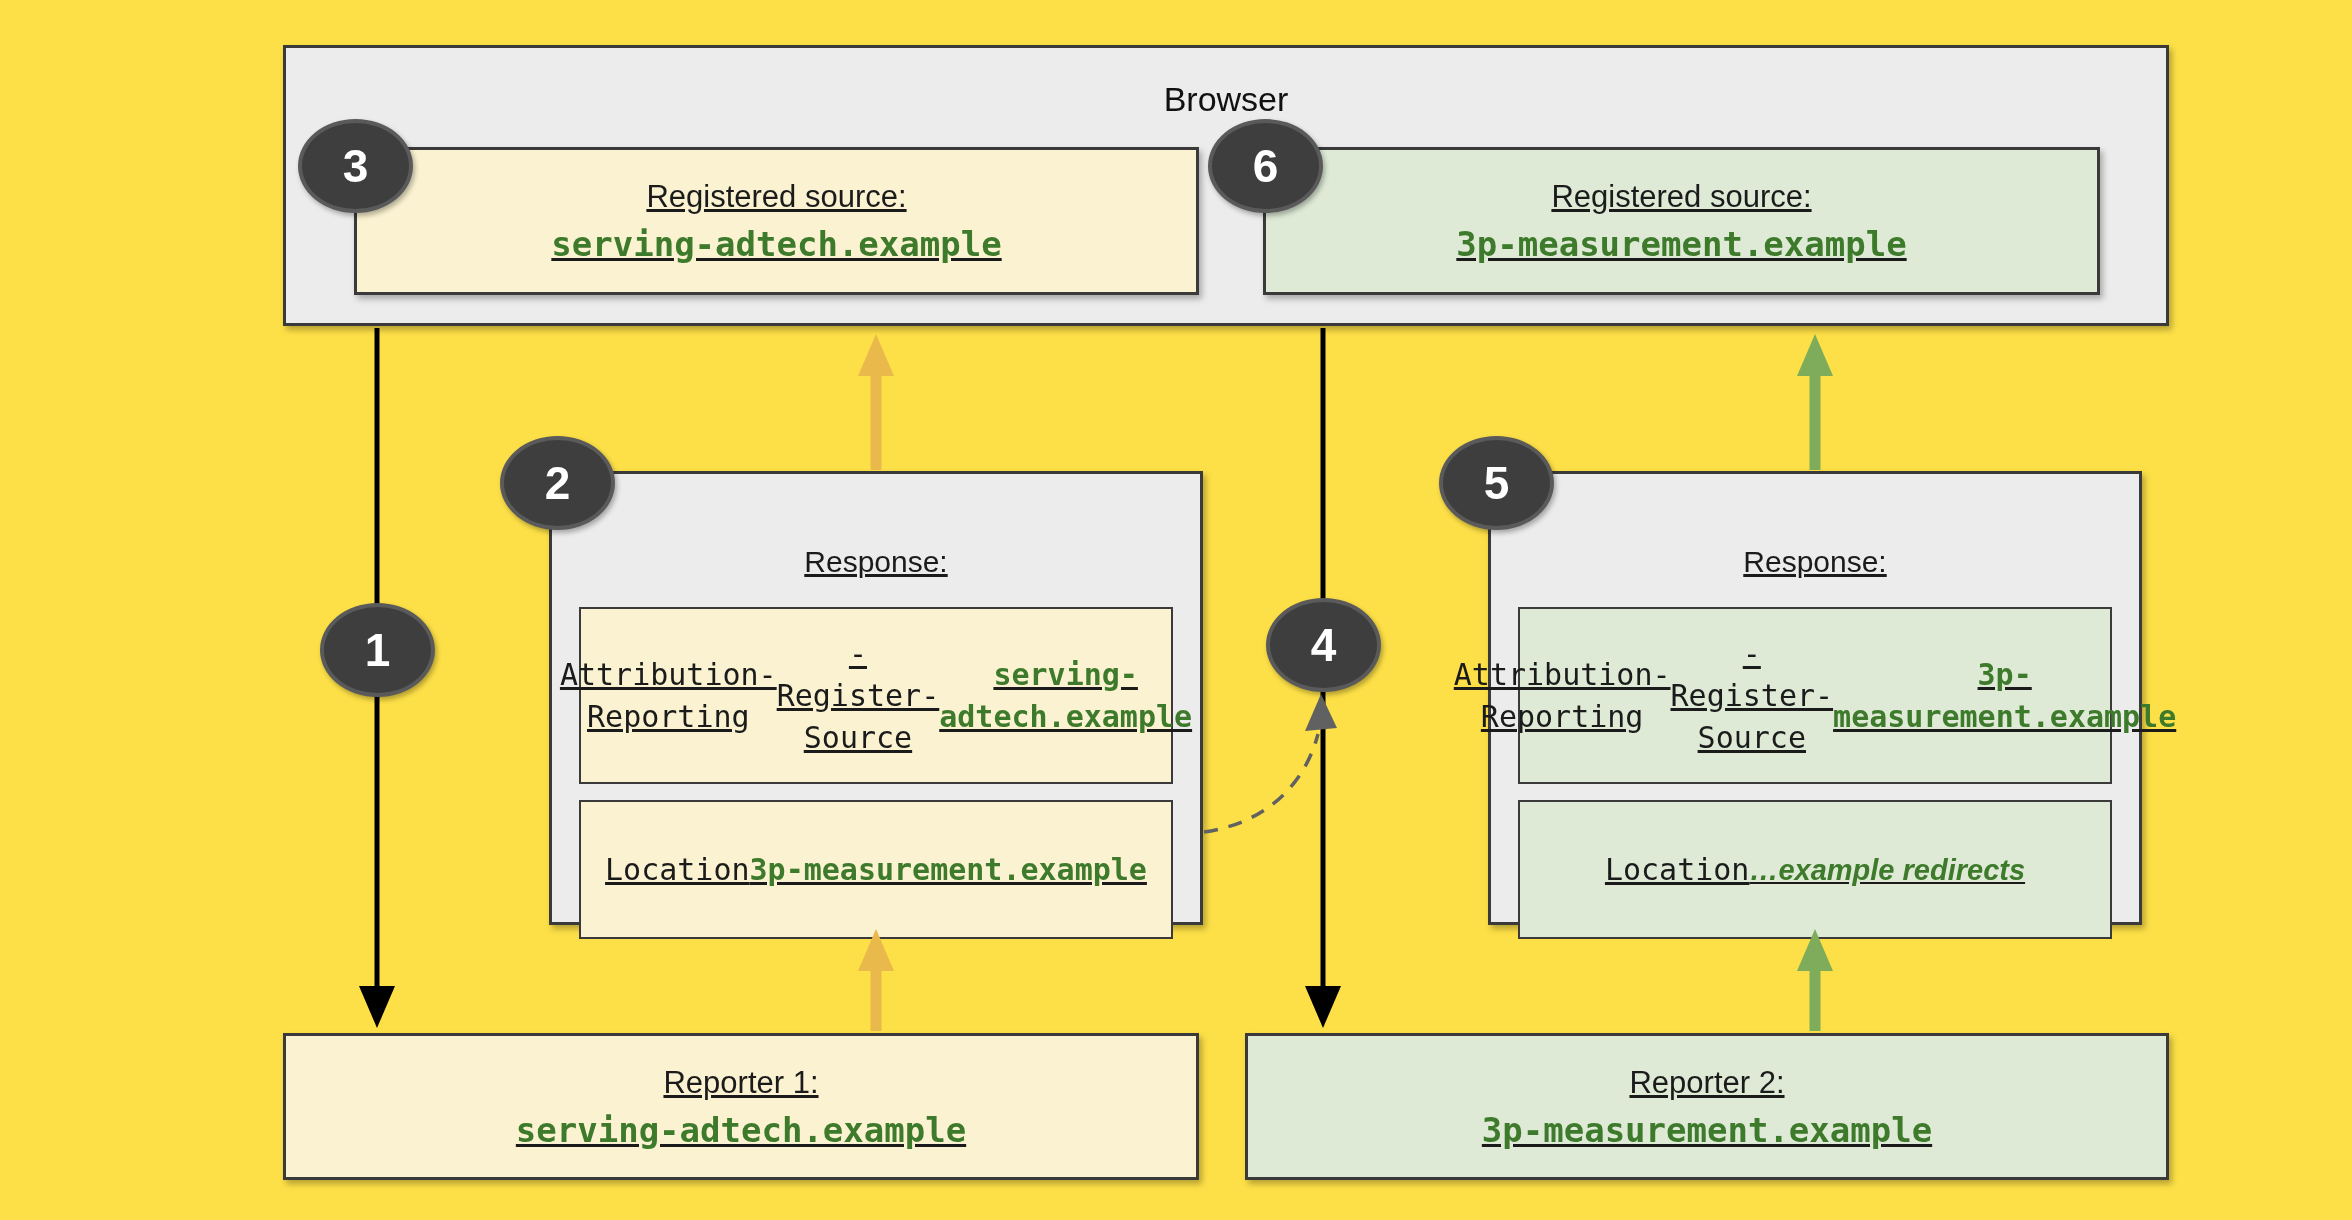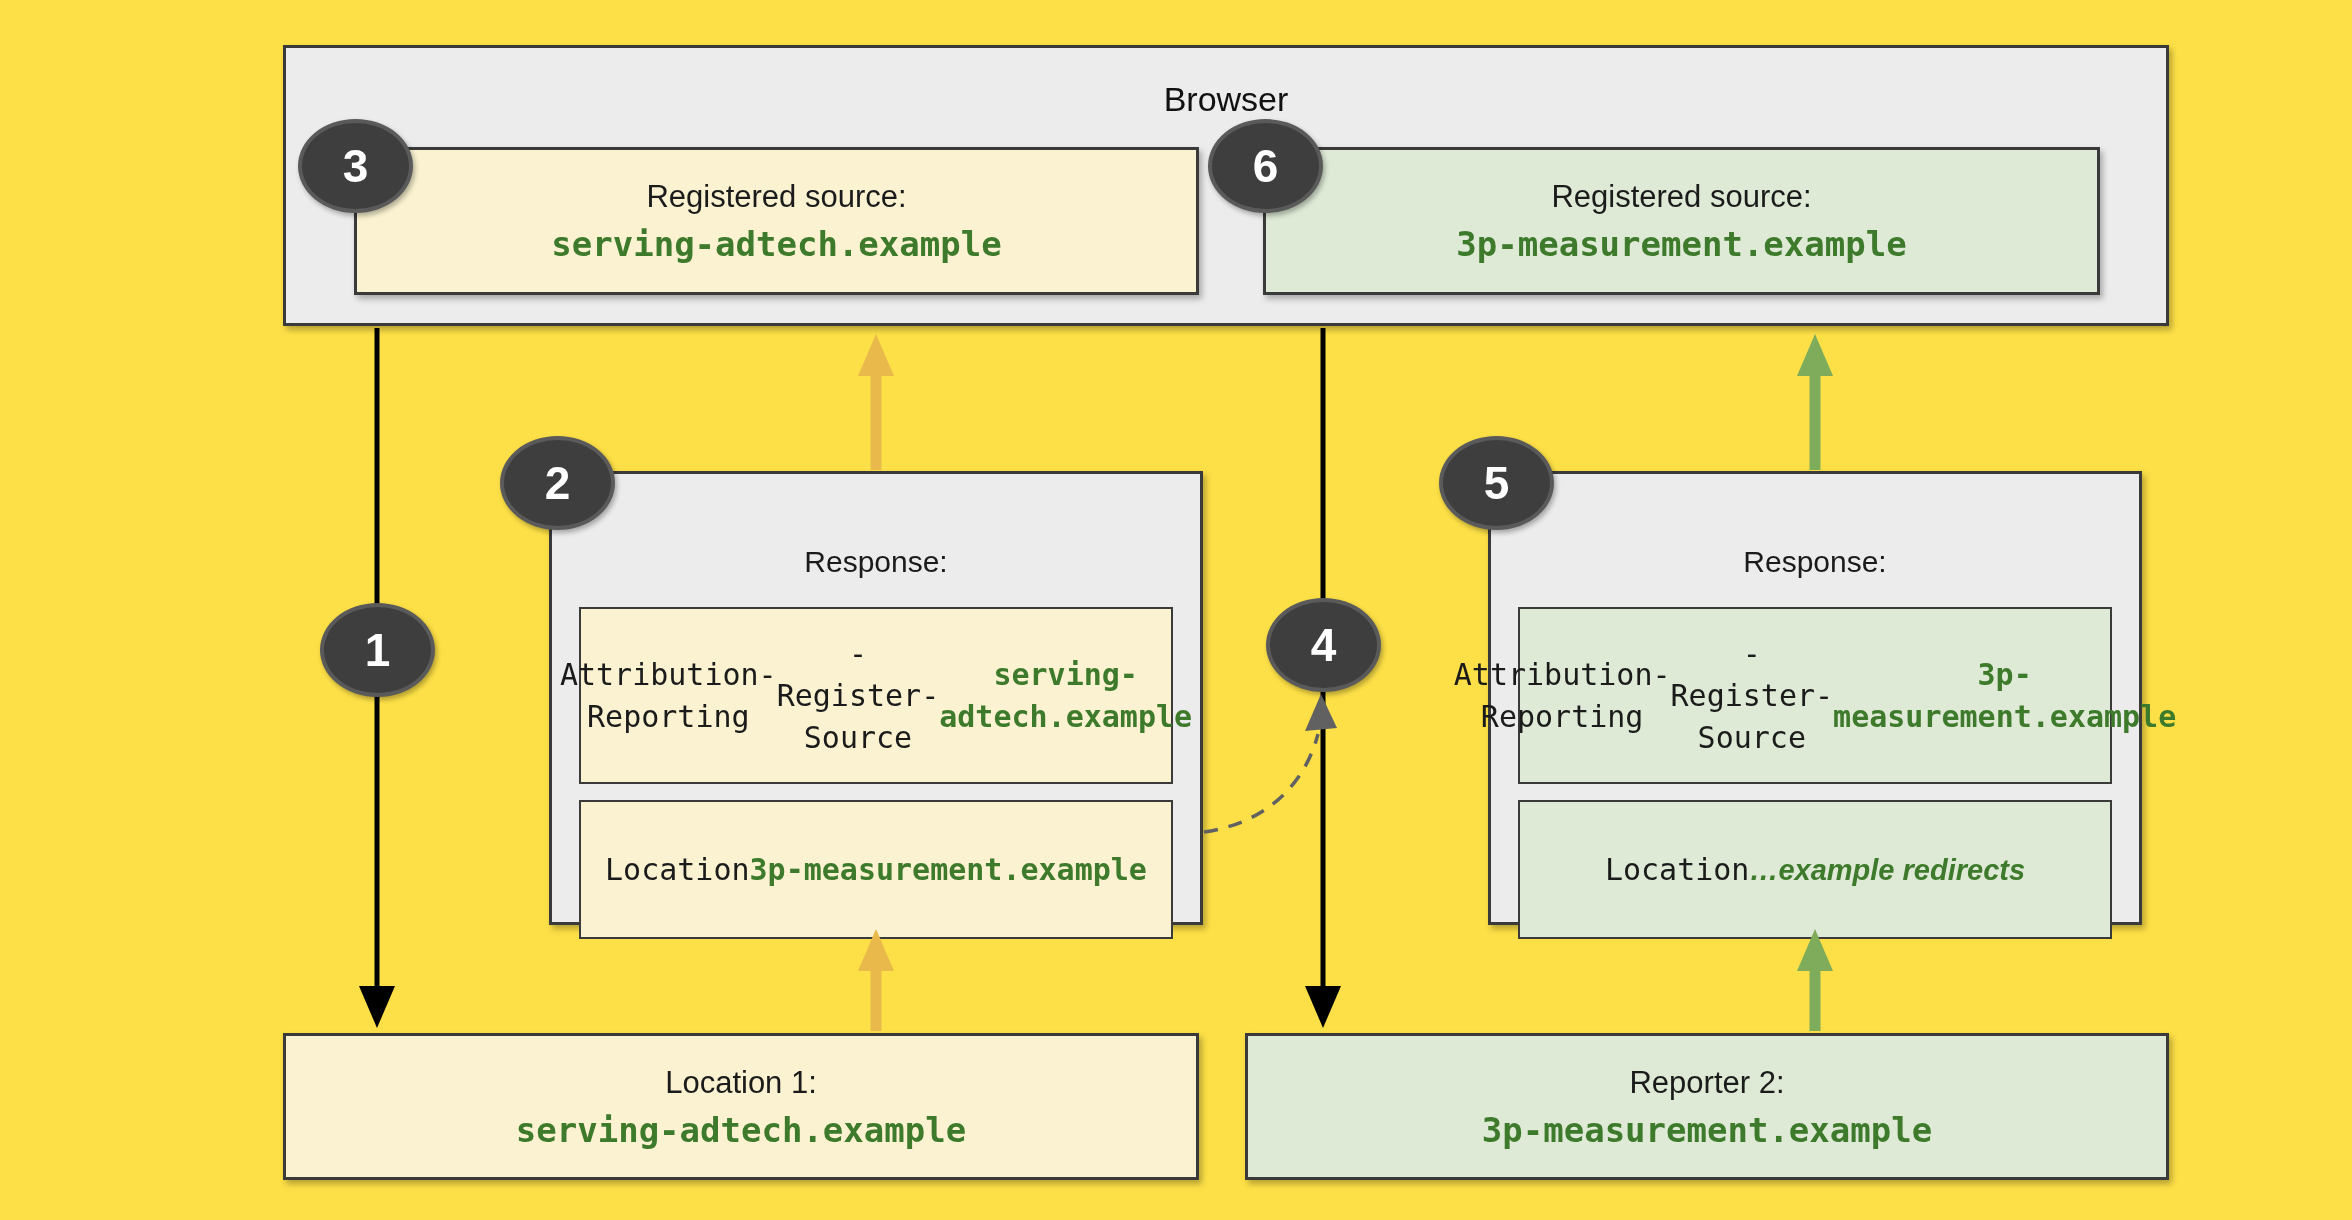--- a/index.html
+++ b/index.html
@@ -1,21 +1,21 @@
 <!DOCTYPE html>
 <html style="--gray-fill: #ececec; --yellow-fill: #faf2d0; --green-fill: #deead6; --border: #3a3a3a; --green-text: #3e7a2b; --yellow-arrow: #e9ba4b; --green-arrow: #7eac5b; --black-arrow: #000000; --dashed-arrow: #616161; --badge-fill: #3e3e3e; --badge-border: #5a5a5a;"><head>
 <meta charset="utf-8">
 <style>
   html,body{margin:0;padding:0;background:#ffffff;}
   #canvas{
     position:relative;width:2352px;height:1220px;background:#fde047;overflow:hidden;
     font-family:"Liberation Sans",sans-serif;color:#1b1b1b;
   }
   .box{position:absolute;box-sizing:border-box;border:3px solid var(--border,#3a3a3a);
-       box-shadow:3px 4px 6px rgba(0,0,0,.28);}
+       box-shadow:3px 4px 6px rgba(0,0,0,.28);text-decoration:underline;}
   .gray{background:var(--gray-fill,#ececec);}
   .yellow{background:var(--yellow-fill,#faf2d0);}
   .green{background:var(--green-fill,#deead6);}
   .center-col{display:flex;flex-direction:column;align-items:center;justify-content:center;text-align:center;}
   .sans-label{font-family:"Liberation Sans",sans-serif;font-size:31px;line-height:46px;color:#1b1b1b;}
   .mono-domain{font-family:"DejaVu Sans Mono",monospace;font-weight:bold;font-size:34px;line-height:48px;
                color:var(--green-text,#3e7a2b);}
   .mono-line{font-family:"DejaVu Sans Mono",monospace;font-size:30px;line-height:42px;color:#1b1b1b;}
   .mono-green{font-family:"DejaVu Sans Mono",monospace;font-weight:bold;font-size:30px;line-height:42px;
               color:var(--green-text,#3e7a2b);}
@@ -72,21 +72,21 @@
       <div class="mono-line">-Register-Source</div>
       <div class="mono-green">3p-measurement.example</div>
     </div>
     <div class="inner-box green" style="height:139px;margin-top:16px;">
       <div class="mono-line">Location</div>
       <div class="italic-green">…example redirects</div>
     </div>
   </div>
 
   <div class="box yellow center-col" style="left:283px;top:1033px;width:916px;height:147px;">
-    <div class="sans-label">Location 1:</div>
+    <div class="sans-label">Reporter 1:</div>
     <div class="mono-domain">serving-adtech.example</div>
   </div>
 
   <div class="box green center-col" style="left:1245px;top:1033px;width:924px;height:147px;">
     <div class="sans-label">Reporter 2:</div>
     <div class="mono-domain">3p-measurement.example</div>
   </div>
 
   <svg class="arrows" width="2352" height="1220" viewBox="0 0 2352 1220">
 

